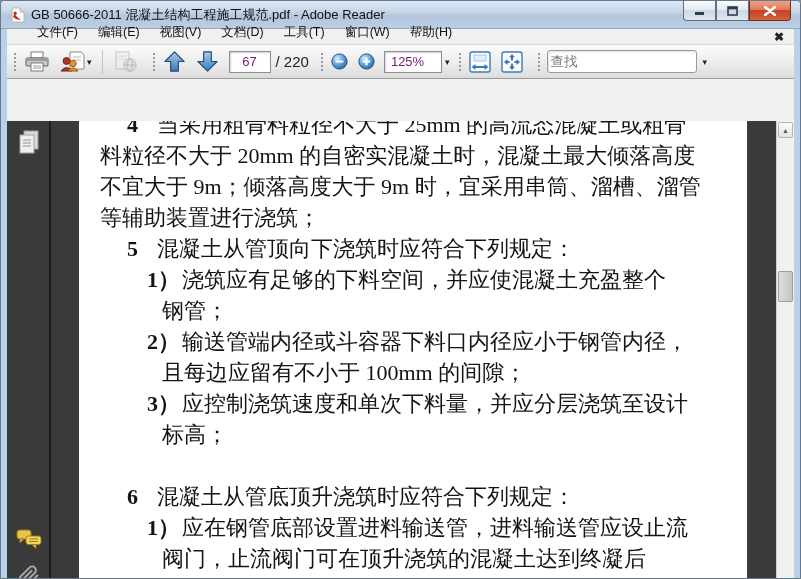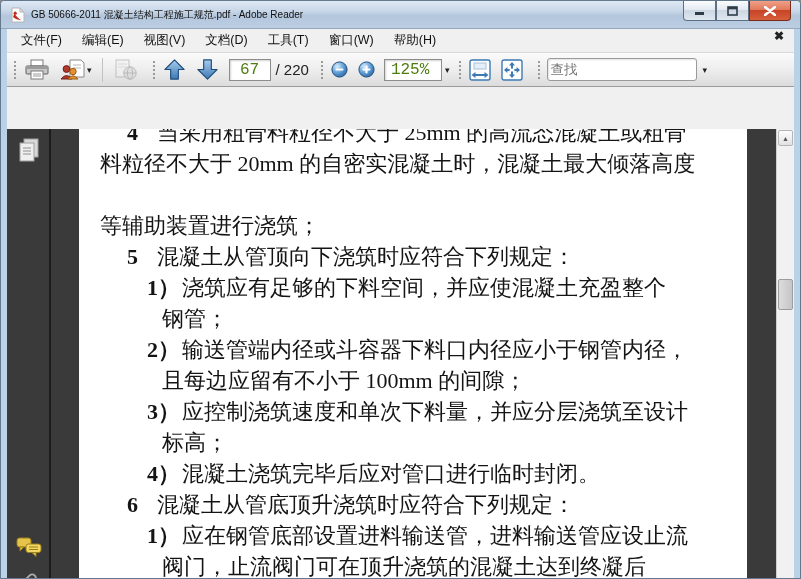--- a/index.html
+++ b/index.html
@@ -7,50 +7,50 @@
   *{box-sizing:border-box;}
 
   .window{position:relative;width:801px;height:579px;background:#b9d2e8;
           border:1px solid #64788e;border-radius:4px 4px 0 0;overflow:hidden;}
 
   
   .titlebar{position:absolute;left:0;top:0;right:0;height:28px;
     background:linear-gradient(#dfe9f5 0%,#c6d5e7 40%,#b3c6dc 55%,#bccee2 100%);
     border-bottom:1px solid #94a7bd;border-radius:3px 3px 0 0;}
   .pdficon{position:absolute;left:9px;top:6px;width:16px;height:16px;}
-  .wtitle{position:absolute;left:30px;top:0;line-height:27px;font-size:10px;color:#111;white-space:nowrap;}
+  .wtitle{position:absolute;left:30px;top:0;line-height:27px;font-size:13px;color:#111;white-space:nowrap;}
   .win-controls{position:absolute;right:9px;top:0;display:flex;}
   .win-btn{width:33px;height:20px;border:1px solid #5f6f82;border-top:none;
     background:linear-gradient(#fbfcfd,#e3eaf2 45%,#cdd8e4 50%,#dfe7ef);
     display:flex;align-items:center;justify-content:center;}
   .win-btn.minb{border-radius:0 0 0 4px;}
   .win-btn.closeb{width:42px;border-radius:0 0 4px 0;border-color:#7a2c18;
     background:linear-gradient(#f0a088,#e07a5c 45%,#c74426 50%,#d6603c);}
 
   
   .frame-body{position:absolute;left:6px;top:28px;right:6px;bottom:7px;background:#f0f0f0;}
-  .menubar{height:24px;background:#f0f0f0;border-bottom:1px solid #d9d9d9;
-    display:flex;align-items:flex-start;font-size:12.5px;color:#111;padding-left:4px;}
+  .menubar{height:16px;background:#f0f0f0;border-bottom:1px solid #d9d9d9;
+    display:flex;align-items:flex-end;font-size:12.5px;color:#111;padding-left:20px;}
   .menu-item{padding:3px 10px;cursor:default;}
   .close-doc{margin-left:auto;margin-right:10px;font-size:12px;font-weight:bold;color:#222;}
 
   
   .toolbar{height:34px;display:flex;align-items:center;
     background:linear-gradient(#fbfbfb,#ececec 55%,#dcdcdc);
     border-bottom:1px solid #9b9b9b;padding-left:2px;}
   .grip{width:4px;height:22px;margin:0 3px;
     background-image:radial-gradient(circle,#9a9a9a 1px,transparent 1.2px);
     background-size:4px 4px;background-position:1px 1px;}
   .tsep{width:1px;height:24px;background:#c2c2c2;margin:0 5px;}
   .tbtn{height:28px;display:flex;align-items:center;justify-content:center;
     padding:0 4px;border:1px solid transparent;border-radius:3px;}
   .caret{font-size:9px;color:#222;margin-left:1px;}
   .pagebox,.zoombox{height:22px;border:1px solid #8d8d8d;background:#fff;
-    box-shadow:inset 1px 1px 2px rgba(0,0,0,.18);font-size:16px;color:#4d7c0f;
-    font-family:Liberation Mono, monospace;}
+    box-shadow:inset 1px 1px 2px rgba(0,0,0,.18);font-size:13px;color:#701a75;
+    font-family:Liberation Sans, sans-serif;}
   .pagebox{width:42px;text-align:center;margin-left:5px;}
   .pagetotal{font-size:15px;color:#222;margin:0 4px 0 5px;white-space:nowrap;}
   .zoombox{width:58px;padding-left:6px;margin-left:4px;}
   .findwrap{display:flex;align-items:center;margin-left:4px;}
   .findbox{width:150px;height:23px;border:1px solid #9a9a9a;border-radius:3px;
     font-size:13.5px;color:#444;background:#fff;
     box-shadow:inset 1px 1px 2px rgba(0,0,0,.12);font-family:"Liberation Sans",sans-serif;}
   .findbox::placeholder{color:#777;}
 
   
@@ -310,29 +310,29 @@
             </svg>
           </span>
         </div>
       </div>
 
       <div class="docpane">
         <div class="page">
           <div class="doc-text">
               <div class="doc-line clause" style="top: -9px;"><b class="ln-num">4</b><span>当采用粗骨料粒径不大于 25mm 的高流态混凝土或粗骨</span></div>
               <div class="doc-line body" style="top: 22px;"><span>料粒径不大于 20mm 的自密实混凝土时，混凝土最大倾落高度</span></div>
+              <div class="doc-line body" style="top: 53px;"><span>不宜大于 9m；倾落高度大于 9m 时，宜采用串筒、溜槽、溜管</span></div>
               <div class="doc-line body" style="top: 84px;"><span>等辅助装置进行浇筑；</span></div>
               <div class="doc-line clause" style="top: 115px;"><b class="ln-num">5</b><span>混凝土从管顶向下浇筑时应符合下列规定：</span></div>
               <div class="doc-line item" style="top: 146px;"><b class="ln-num">1）</b><span>浇筑应有足够的下料空间，并应使混凝土充盈整个</span></div>
               <div class="doc-line item-cont" style="top: 177px;"><span>钢管；</span></div>
               <div class="doc-line item" style="top: 208px;"><b class="ln-num">2）</b><span>输送管端内径或斗容器下料口内径应小于钢管内径，</span></div>
               <div class="doc-line item-cont" style="top: 239px;"><span>且每边应留有不小于 100mm 的间隙；</span></div>
               <div class="doc-line item" style="top: 270px;"><b class="ln-num">3）</b><span>应控制浇筑速度和单次下料量，并应分层浇筑至设计</span></div>
               <div class="doc-line item-cont" style="top: 301px;"><span>标高；</span></div>
-              <div class="doc-line item" style="top: 332px;"><b class="ln-num">4）</b><span>混凝土浇筑完毕后应对管口进行临时封闭。</span></div>
               <div class="doc-line clause" style="top: 363px;"><b class="ln-num">6</b><span>混凝土从管底顶升浇筑时应符合下列规定：</span></div>
               <div class="doc-line item" style="top: 394px;"><b class="ln-num">1）</b><span>应在钢管底部设置进料输送管，进料输送管应设止流</span></div>
               <div class="doc-line item-cont" style="top: 425px;"><span>阀门，止流阀门可在顶升浇筑的混凝土达到终凝后</span></div>
               <div class="doc-line item-cont" style="top: 456px;"><span>拆除；</span></div>
               <div class="doc-line item" style="top: 476px;"><b class="ln-num">2）</b><span>管内混凝土的顶升浇筑应连续进行，并应控制顶升速度</span></div>
             </div>
         </div>
       </div>
 
       <div class="scrollbar">

